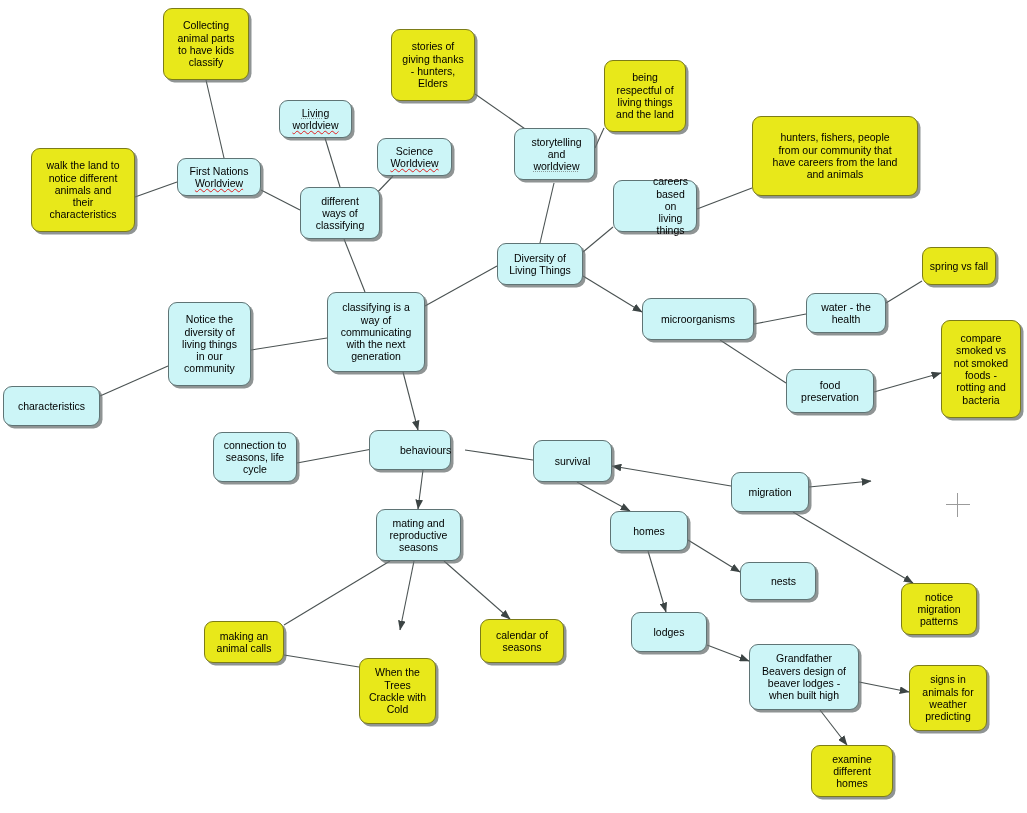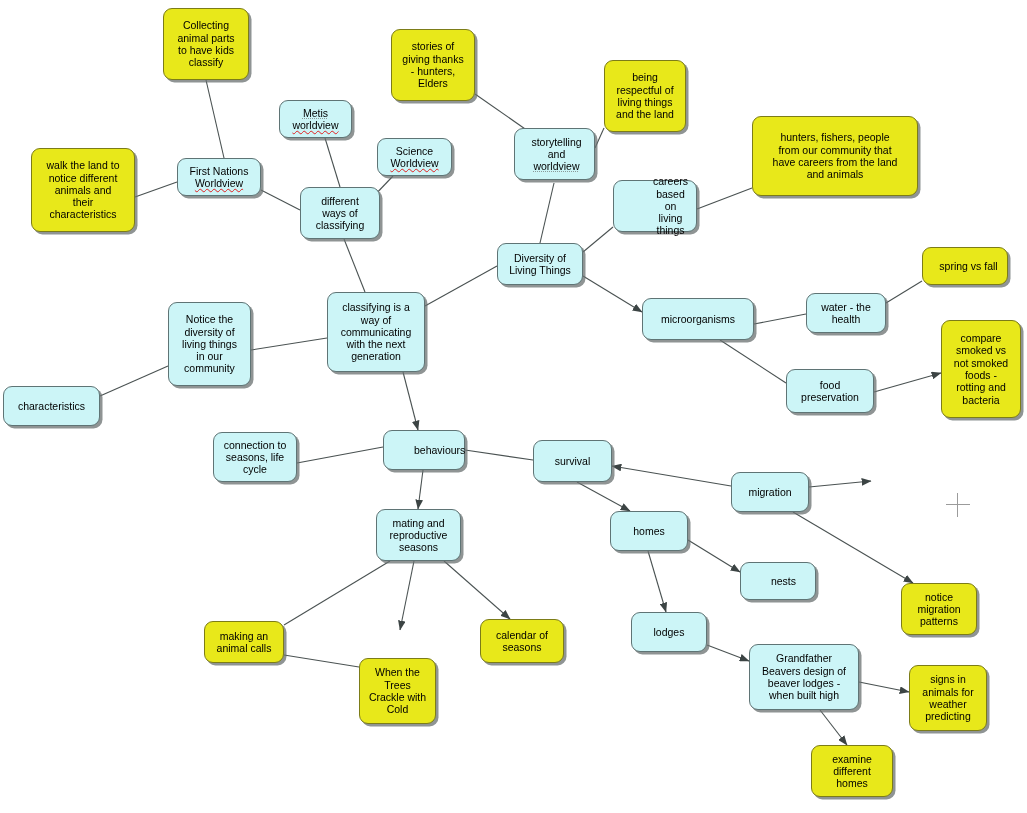--- a/index.html
+++ b/index.html
@@ -156,21 +156,21 @@
       <div class="node yellow" style="left: 391px; top: 29px; width: 84px; height: 72px;">
         <span class="label">stories of<br>giving thanks<br>- hunters,<br>Elders</span>
       </div>
       <div class="node yellow" style="left: 604px; top: 60px; width: 82px; height: 72px;">
         <span class="label">being<br>respectful of<br>living things<br>and the land</span>
       </div>
       <div class="node yellow" style="left: 752px; top: 116px; width: 166px; height: 80px;">
         <span class="label">hunters, fishers, people<br>from our community that<br>have careers from the land<br>and animals</span>
       </div>
       <div class="node cyan" style="left: 279px; top: 100px; width: 73px; height: 38px;">
-        <span class="label"><span class="sq-grey">Metis</span><br><span class="sq-red">worldview</span></span>
+        <span class="label"><span class="sq-grey">Living</span><br><span class="sq-red">worldview</span></span>
       </div>
       <div class="node cyan" style="left: 377px; top: 138px; width: 75px; height: 38px;">
         <span class="label">Science<br><span class="sq-red">Worldview</span></span>
       </div>
       <div class="node cyan" style="left: 177px; top: 158px; width: 84px; height: 38px;">
         <span class="label">First Nations<br><span class="sq-red">Worldview</span></span>
       </div>
       <div class="node yellow" style="left: 31px; top: 148px; width: 104px; height: 84px;">
         <span class="label">walk the land to<br>notice different<br>animals and<br>their<br>characteristics</span>
       </div>
@@ -179,21 +179,21 @@
       </div>
       <div class="node cyan" style="left: 300px; top: 187px; width: 80px; height: 52px;">
         <span class="label">different<br>ways of<br>classifying</span>
       </div>
       <div class="node cyan" style="left: 613px; top: 180px; width: 84px; height: 52px; padding-left: 36px;">
         <span class="label">careers<br>based on<br>living things</span>
       </div>
       <div class="node cyan" style="left: 497px; top: 243px; width: 86px; height: 42px;">
         <span class="label">Diversity of<br>Living Things</span>
       </div>
-      <div class="node yellow" style="left: 922px; top: 247px; width: 86px; height: 38px; padding-left: 12px;">
+      <div class="node yellow" style="left: 922px; top: 247px; width: 74px; height: 38px;">
         <span class="label">spring vs fall</span>
       </div>
       <div class="node cyan" style="left: 327px; top: 292px; width: 98px; height: 80px;">
         <span class="label">classifying is a<br>way of<br>communicating<br>with the next<br>generation</span>
       </div>
       <div class="node cyan" style="left: 168px; top: 302px; width: 83px; height: 84px;">
         <span class="label">Notice the<br>diversity of<br>living things<br>in our<br>community</span>
       </div>
       <div class="node cyan" style="left: 642px; top: 298px; width: 112px; height: 42px;">
         <span class="label">microorganisms</span>
@@ -203,21 +203,21 @@
       </div>
       <div class="node yellow" style="left: 941px; top: 320px; width: 80px; height: 98px;">
         <span class="label">compare<br>smoked vs<br>not smoked<br>foods -<br>rotting and<br>bacteria</span>
       </div>
       <div class="node cyan" style="left: 786px; top: 369px; width: 88px; height: 44px;">
         <span class="label">food<br>preservation</span>
       </div>
       <div class="node cyan" style="left: 3px; top: 386px; width: 97px; height: 40px;">
         <span class="label">characteristics</span>
       </div>
-      <div class="node cyan" style="left: 383px; top: 430px; width: 82px; height: 40px; padding-left: 30px;">
+      <div class="node cyan" style="left: 369px; top: 430px; width: 82px; height: 40px; padding-left: 30px;">
         <span class="label">behaviours</span>
       </div>
       <div class="node cyan" style="left: 213px; top: 432px; width: 84px; height: 50px;">
         <span class="label">connection to<br>seasons, life<br>cycle</span>
       </div>
       <div class="node cyan" style="left: 533px; top: 440px; width: 79px; height: 42px;">
         <span class="label">survival</span>
       </div>
       <div class="node cyan" style="left: 731px; top: 472px; width: 78px; height: 40px;">
         <span class="label">migration</span>

